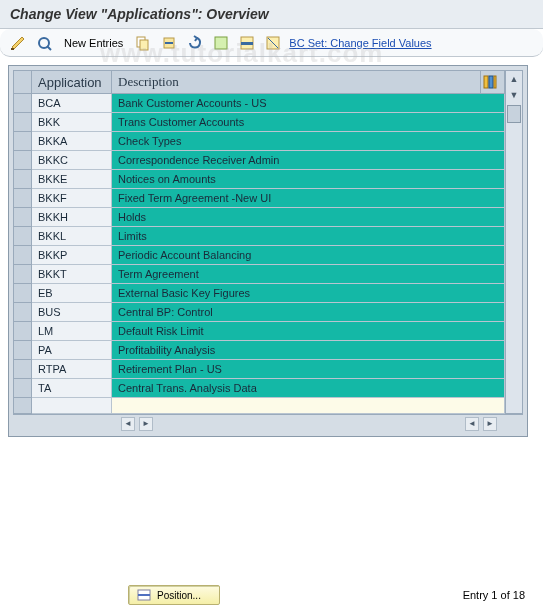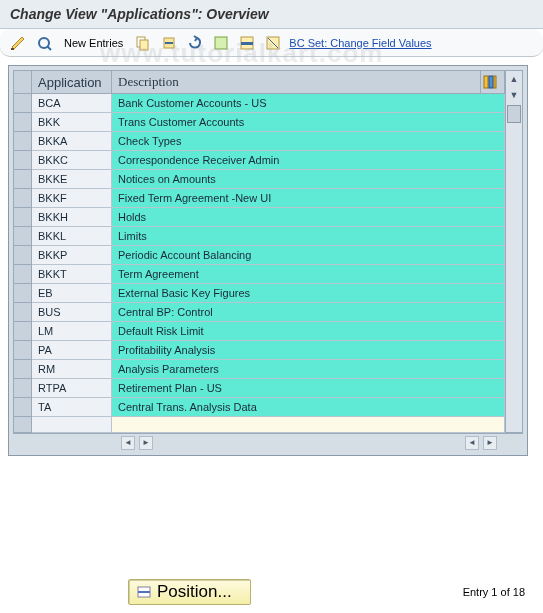--- a/index.html
+++ b/index.html
@@ -107,21 +107,21 @@
   }
   td {
     border: 1px solid #b8c4d0;
     background: #eef2f6;
     padding: 3px 6px;
     height: 16px;
     font-size: 11px;
     color: #1a2a3a;
   }
   td.desc {
-    background: #5eead4;
+    background: #14b8a6;
   }
   td.empty { background: #eef2f6; }
   td.emptydesc { background:#fdfbe8; }
   .vscroll {
     position: absolute;
     right: 4px;
     top: 4px;
     bottom: 22px;
     width: 18px;
     background: #dde4ec;
@@ -169,21 +169,21 @@
     display:flex;
     align-items:center;
     padding: 0 18px;
   }
   .position-btn {
     margin-left: 110px;
     background: linear-gradient(#fefbe0,#f5efa8);
     border:1px solid #b8b070;
     border-radius:2px;
     padding: 2px 18px 2px 8px;
-    font-size:17px;
+    font-size:10px;
     display:flex;
     align-items:center;
     gap:6px;
     cursor:pointer;
     box-shadow: 1px 1px 0 #d0d0a0 inset;
   }
   .position-btn .ico {
     width:14px;height:14px;
     display:inline-flex;align-items:center;justify-content:center;
   }
@@ -341,25 +341,20 @@
               <td>LM</td>
               <td class="desc" colspan="2">Default Risk Limit</td>
             </tr>
             <tr>
               <td class="rowhead"></td>
               <td>PA</td>
               <td class="desc" colspan="2">Profitability Analysis</td>
             </tr>
             <tr>
               <td class="rowhead"></td>
-              <td>RM</td>
-              <td class="desc" colspan="2">Analysis Parameters</td>
-            </tr>
-            <tr>
-              <td class="rowhead"></td>
               <td>RTPA</td>
               <td class="desc" colspan="2">Retirement Plan - US</td>
             </tr>
             <tr>
               <td class="rowhead"></td>
               <td>TA</td>
               <td class="desc" colspan="2">Central Trans. Analysis Data</td>
             </tr>
             <tr>
               <td class="rowhead"></td>

